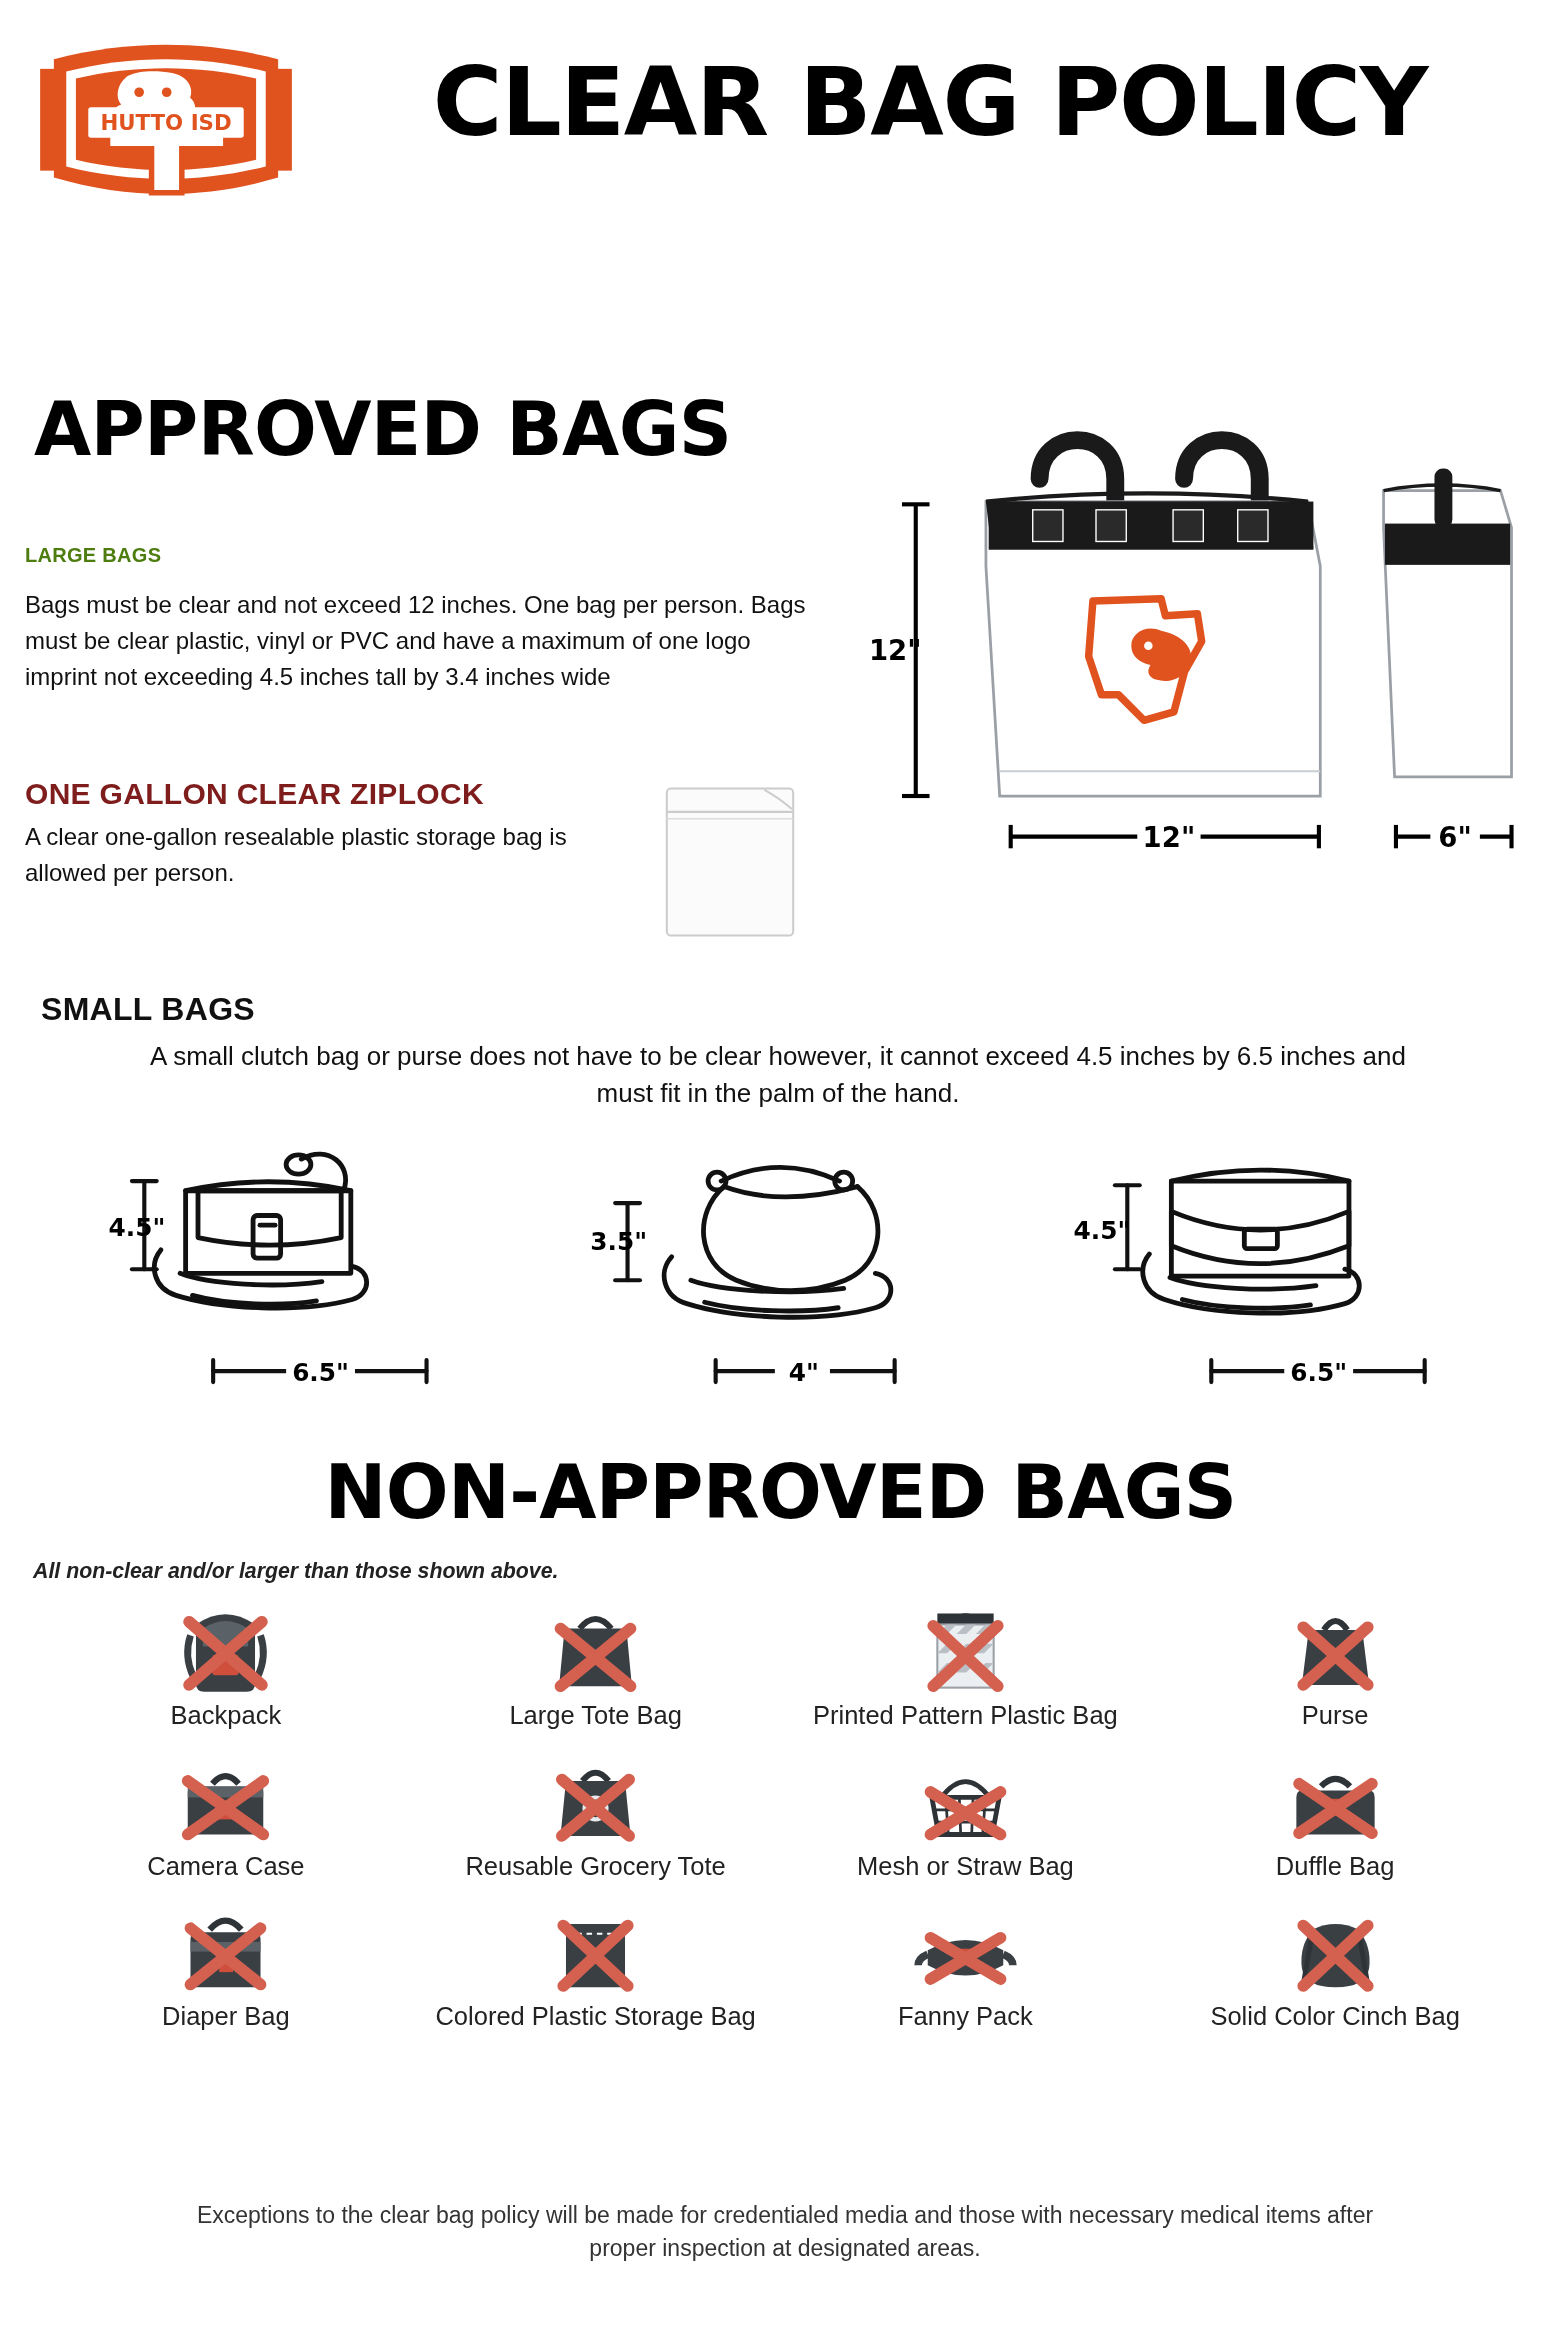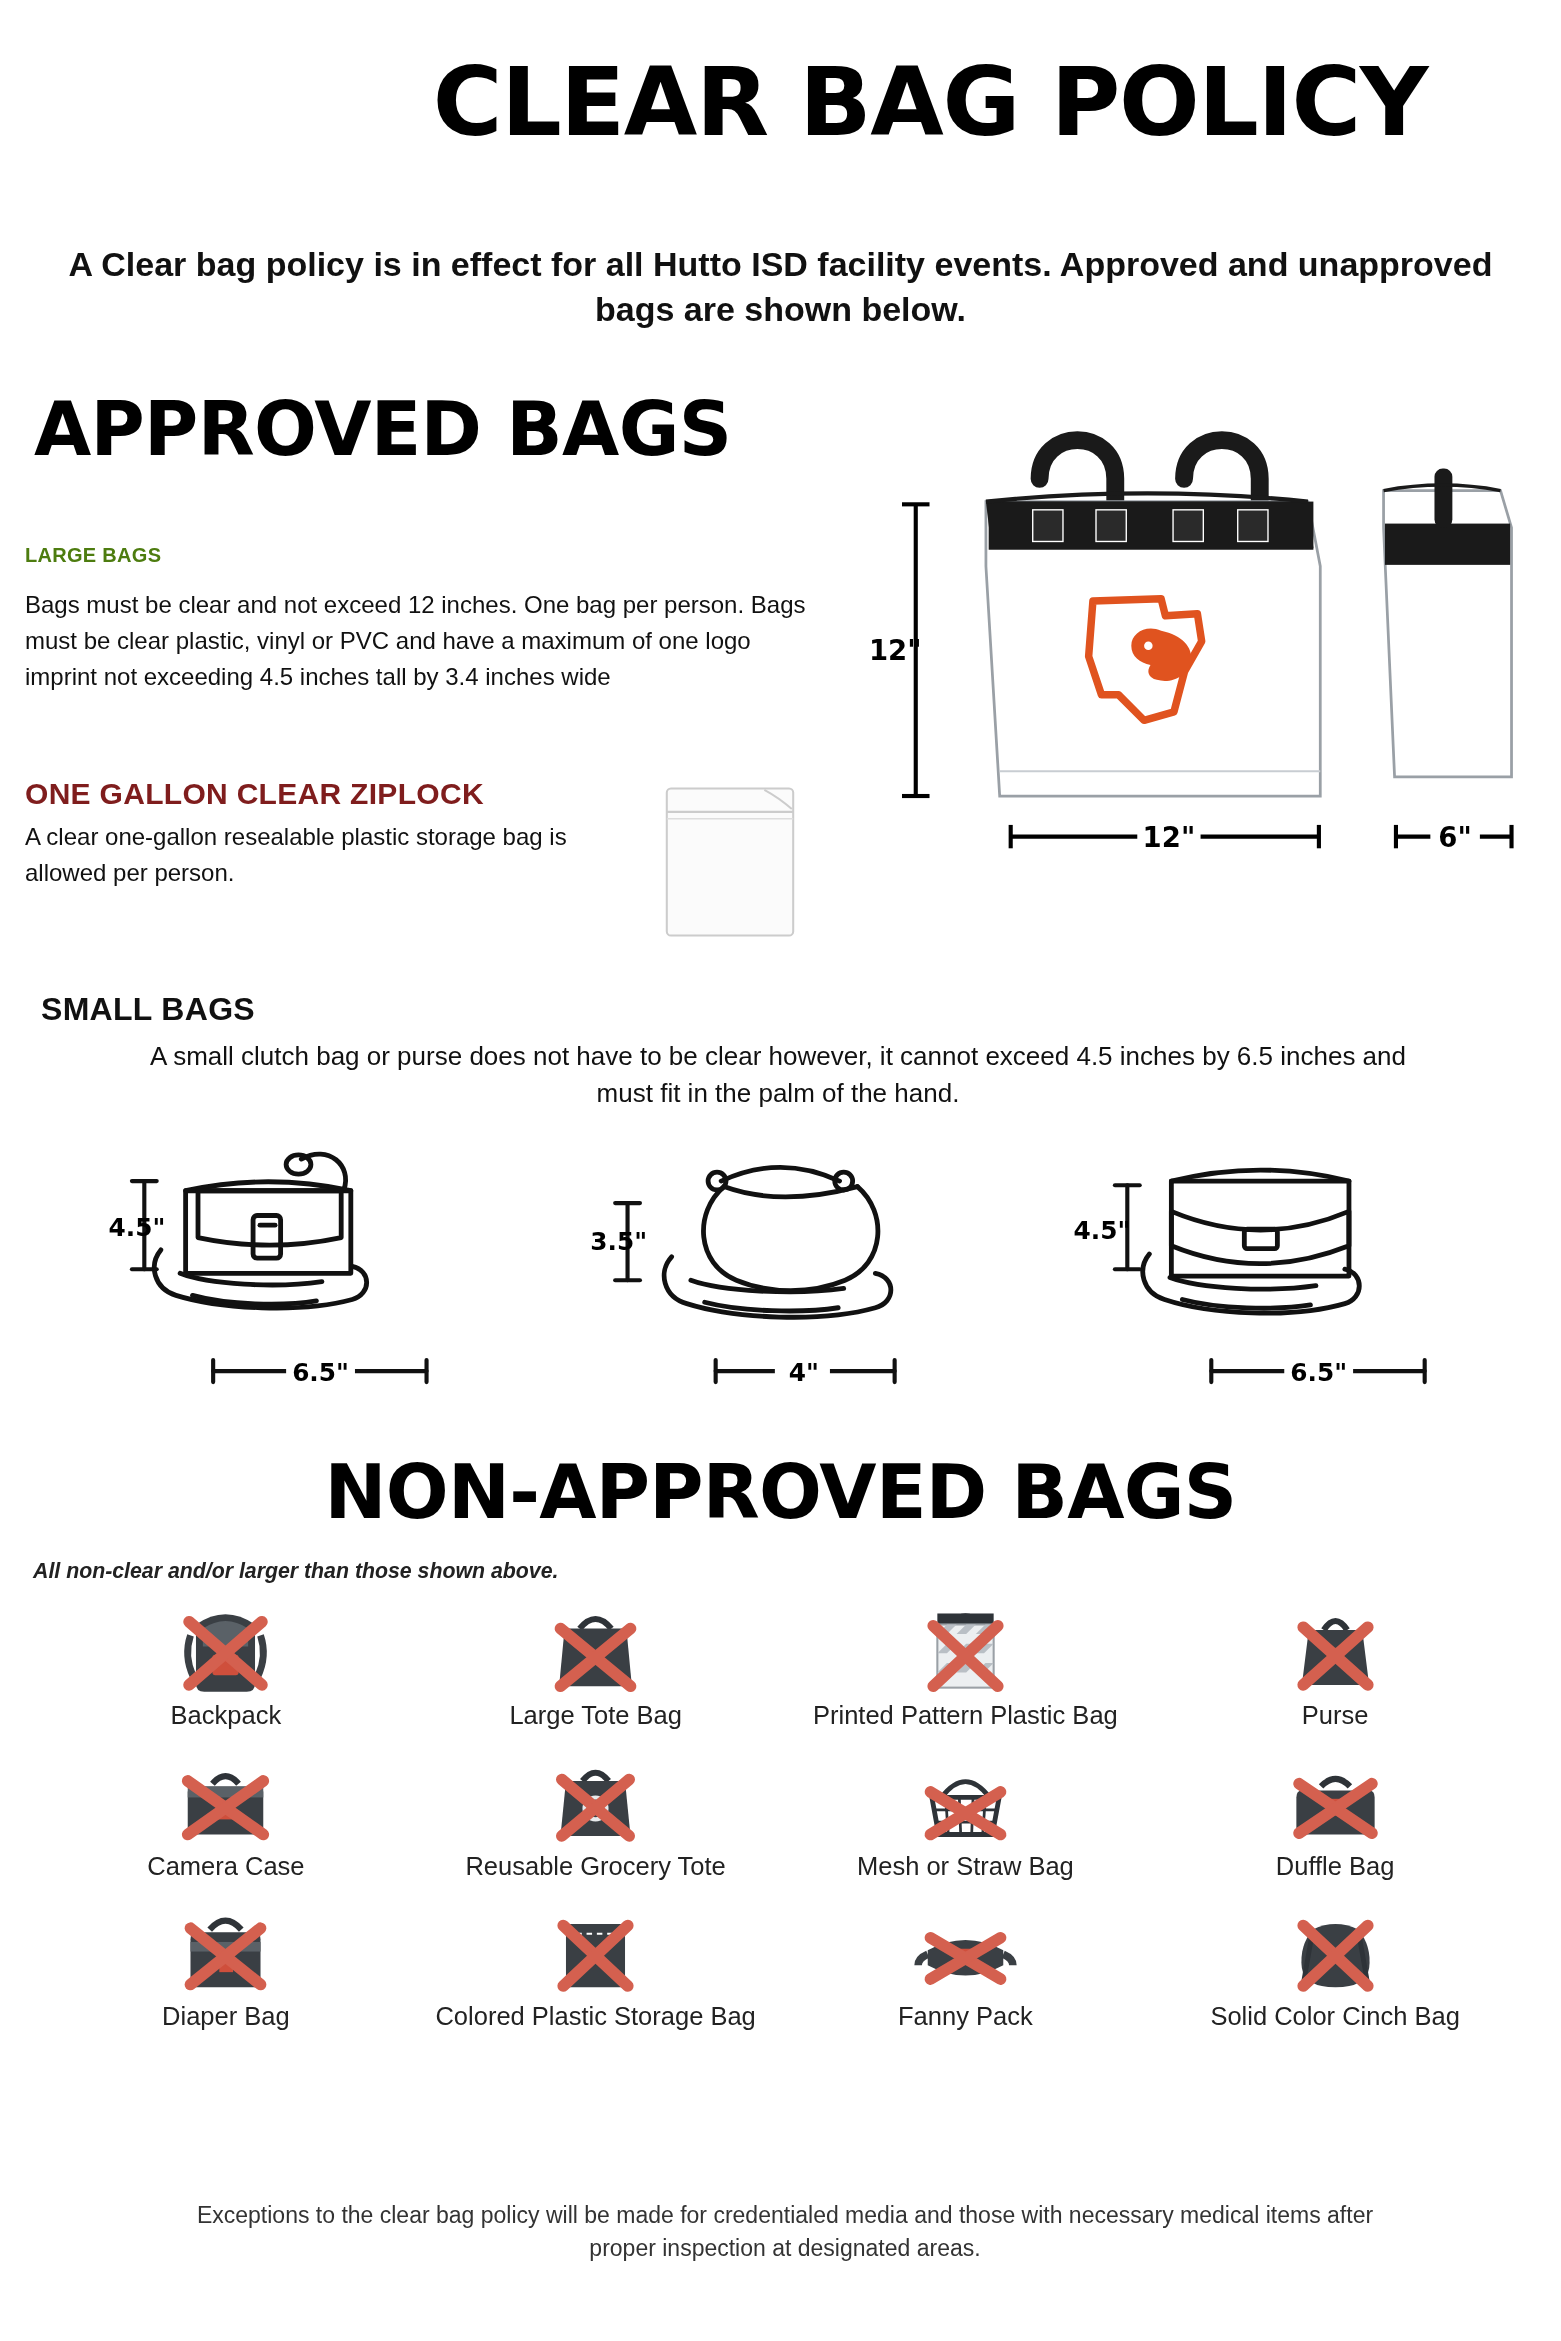--- a/index.html
+++ b/index.html
@@ -227,24 +227,47 @@
     font-weight: 700;
     font-family: "DejaVu Sans", sans-serif;
   }
 </style>
 </head>
 <body>
 
 <div class="page">
 
   <div class="header">
+    <div class="logo-wrap">
+      <svg class="logo-svg" width="282" height="179" viewBox="0 0 410 260" xmlns="http://www.w3.org/2000/svg">
+
+        <path d="M30 40 L380 40 L380 215 L30 215 Z" fill="none" stroke="#E0531F" stroke-width="0"></path>
+        <path d="M42 38 C 150 10, 260 10, 368 38 L 368 210 C 260 242, 150 242, 42 210 Z" fill="#E0531F"></path>
+
+        <path d="M60 56 C 155 32, 255 32, 350 56 L 350 194 C 255 218, 155 218, 60 194 Z" fill="#ffffff"></path>
+
+        <path d="M74 66 C 158 46, 252 46, 336 66 L 336 184 C 252 204, 158 204, 74 184 Z" fill="#E0531F"></path>
+
+        <rect x="22" y="52" width="22" height="148" fill="#E0531F"></rect>
+        <rect x="366" y="52" width="22" height="148" fill="#E0531F"></rect>
+
+        <path d="M150 62 C 135 72, 130 92, 140 104 C 128 108, 122 120, 130 128 C 150 140, 200 142, 232 130 C 250 122, 252 104, 240 94 C 246 80, 236 62, 214 58 C 192 54, 166 54, 150 62 Z" fill="#ffffff"></path>
+        <circle cx="166" cy="86" r="7" fill="#E0531F"></circle>
+        <circle cx="206" cy="86" r="7" fill="#E0531F"></circle>
+        <path d="M150 116 C 170 126, 206 126, 224 116" stroke="#E0531F" stroke-width="6" fill="none" stroke-linecap="round"></path>
+
+        <path d="M120 136 L292 136 L292 168 L228 168 L228 232 L184 232 L184 168 L120 168 Z" fill="#ffffff" stroke="#E0531F" stroke-width="8"></path>
+
+        <rect x="92" y="108" width="226" height="44" rx="4" fill="#ffffff"></rect>
+        <text x="205" y="141" font-family="DejaVu Sans, sans-serif" font-size="31" font-weight="bold" fill="#E0531F" text-anchor="middle">HUTTO ISD</text>
+      </svg>
+    </div>
     <div class="main-title">CLEAR BAG POLICY</div>
   </div>
 
-  <div class="subtitle">A Clear bag policy is in effect for all Hutto ISD facility events. Approved and unapproved bags are shown below.</div>
 
   <div class="approved-title">APPROVED BAGS</div>
 
   <div class="large-bags-h">LARGE BAGS</div>
   <div class="large-bags-p">Bags must be clear and not exceed 12 inches. One bag per person. Bags must be clear plastic, vinyl or PVC and have a maximum of one logo imprint not exceeding 4.5 inches tall by 3.4 inches wide</div>
 
   <div class="ziplock-h">ONE GALLON CLEAR ZIPLOCK</div>
   <div class="ziplock-p">A clear one-gallon resealable plastic storage bag is allowed per person.</div>
 
   <div class="ziplock-img">

